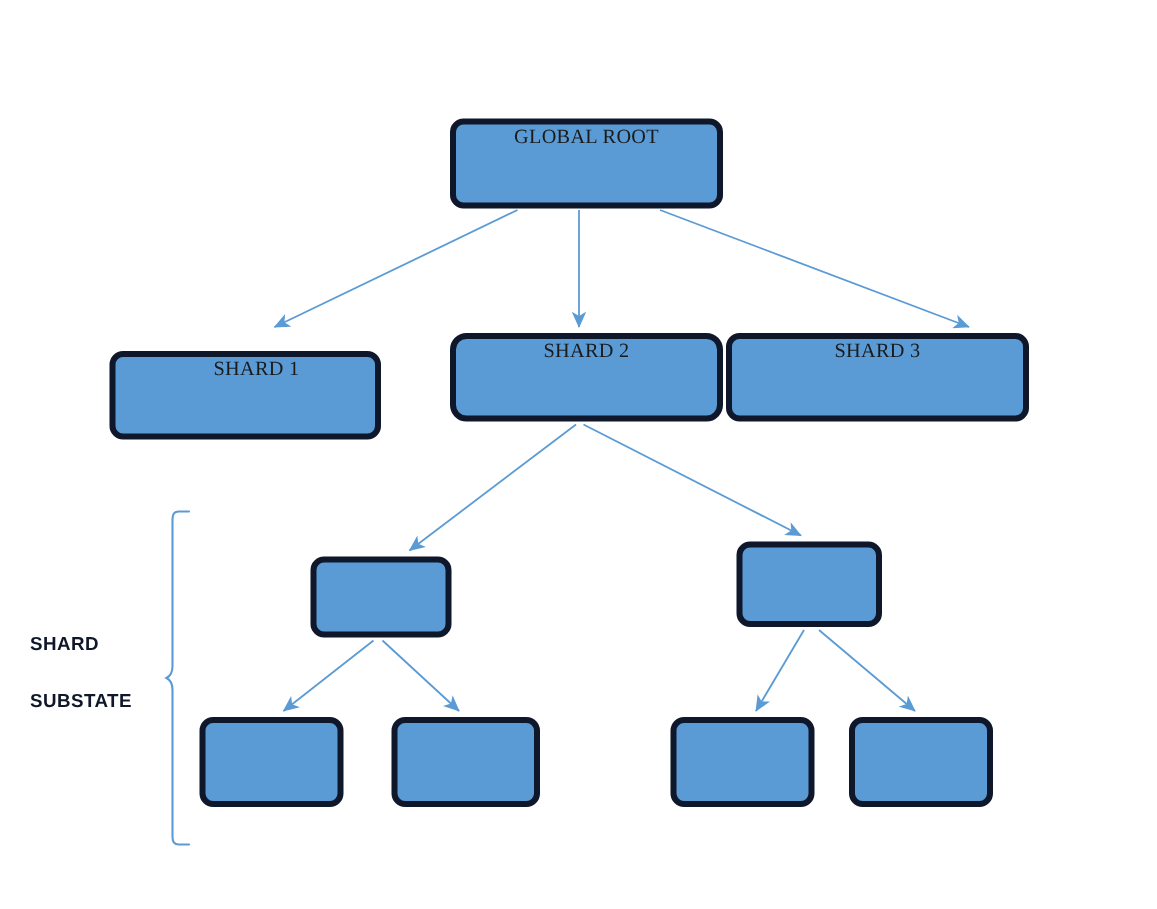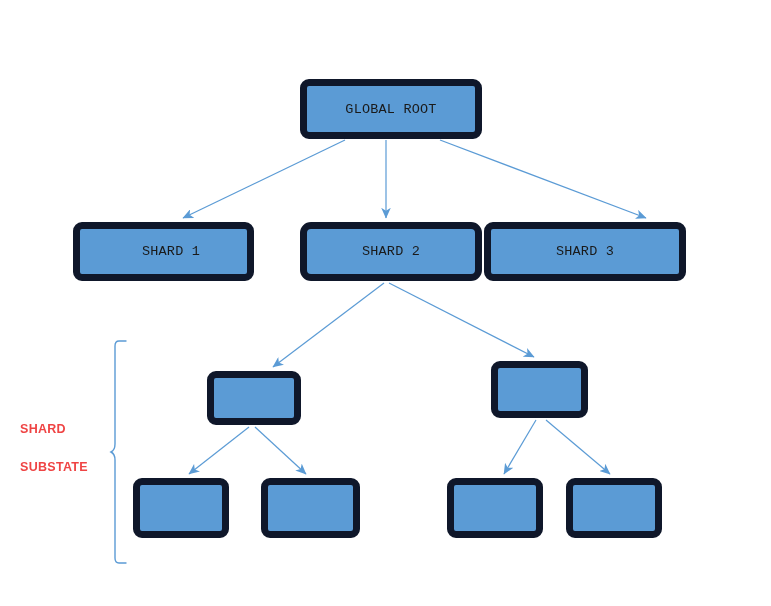--- a/index.html
+++ b/index.html
@@ -23,40 +23,40 @@
     left: 0;
     top: 0;
     width: 771px;
     height: 606px;
     pointer-events: none;
   }
   .node {
     position: absolute;
     box-sizing: border-box;
     background: #5B9BD5;
-    border: 7px solid #0f172a;
+    border: 4px solid #0f172a;
     border-radius: 9px;
     display: flex;
-    align-items: center;
+    align-items: flex-start;
     justify-content: center;
     color: #1a1a1a;
     font-size: 13.5px;
-    font-family: Liberation Mono, monospace;
+    font-family: Liberation Serif, serif;
     letter-spacing: 0.2px;
     white-space: nowrap;
   }
   .node-label {
     pointer-events: none;
   }
   .side-label {
     position: absolute;
     font-family: "Liberation Sans", sans-serif;
     font-size: 12.5px;
     font-weight: bold;
-    color: #ef4444;
+    color: #0f172a;
     letter-spacing: 0.3px;
     white-space: nowrap;
   }
 </style>
 </head>
 <body>
 
 <div id="canvas">
 
   <svg class="edge-layer" viewBox="0 0 771 606" width="771" height="606" xmlns="http://www.w3.org/2000/svg">
@@ -82,21 +82,21 @@
     <line x1="536" y1="420" x2="504" y2="474" stroke="#5B9BD5" stroke-width="1.2" marker-end="url(#arrowhead)"></line>
     <line x1="546" y1="420" x2="610" y2="474" stroke="#5B9BD5" stroke-width="1.2" marker-end="url(#arrowhead)"></line>
 
     <path d="M126,341 L119,341 Q115,341 115,346 L115,444 Q115,450 111,452 Q115,454 115,460 L115,558 Q115,563 119,563 L126,563" fill="none" stroke="#5B9BD5" stroke-width="1.4" stroke-linecap="round"></path>
   </svg>
 
   <div class="node" style="left:300px; top:79px; width:182px; height:60px;">
     <span class="node-label">GLOBAL ROOT</span>
   </div>
 
-  <div class="node" style="left:73px; top:222px; width:181px; height:59px;padding-left:15px;">
+  <div class="node" style="left:73px; top:234px; width:181px; height:59px;padding-left:15px;">
     <span class="node-label">SHARD 1</span>
   </div>
 
   <div class="node" style="left:300px; top:222px; width:182px; height:59px;border-radius:11px;">
     <span class="node-label">SHARD 2</span>
   </div>
 
   <div class="node" style="left:484px; top:222px; width:202px; height:59px;">
     <span class="node-label">SHARD 3</span>
   </div>

